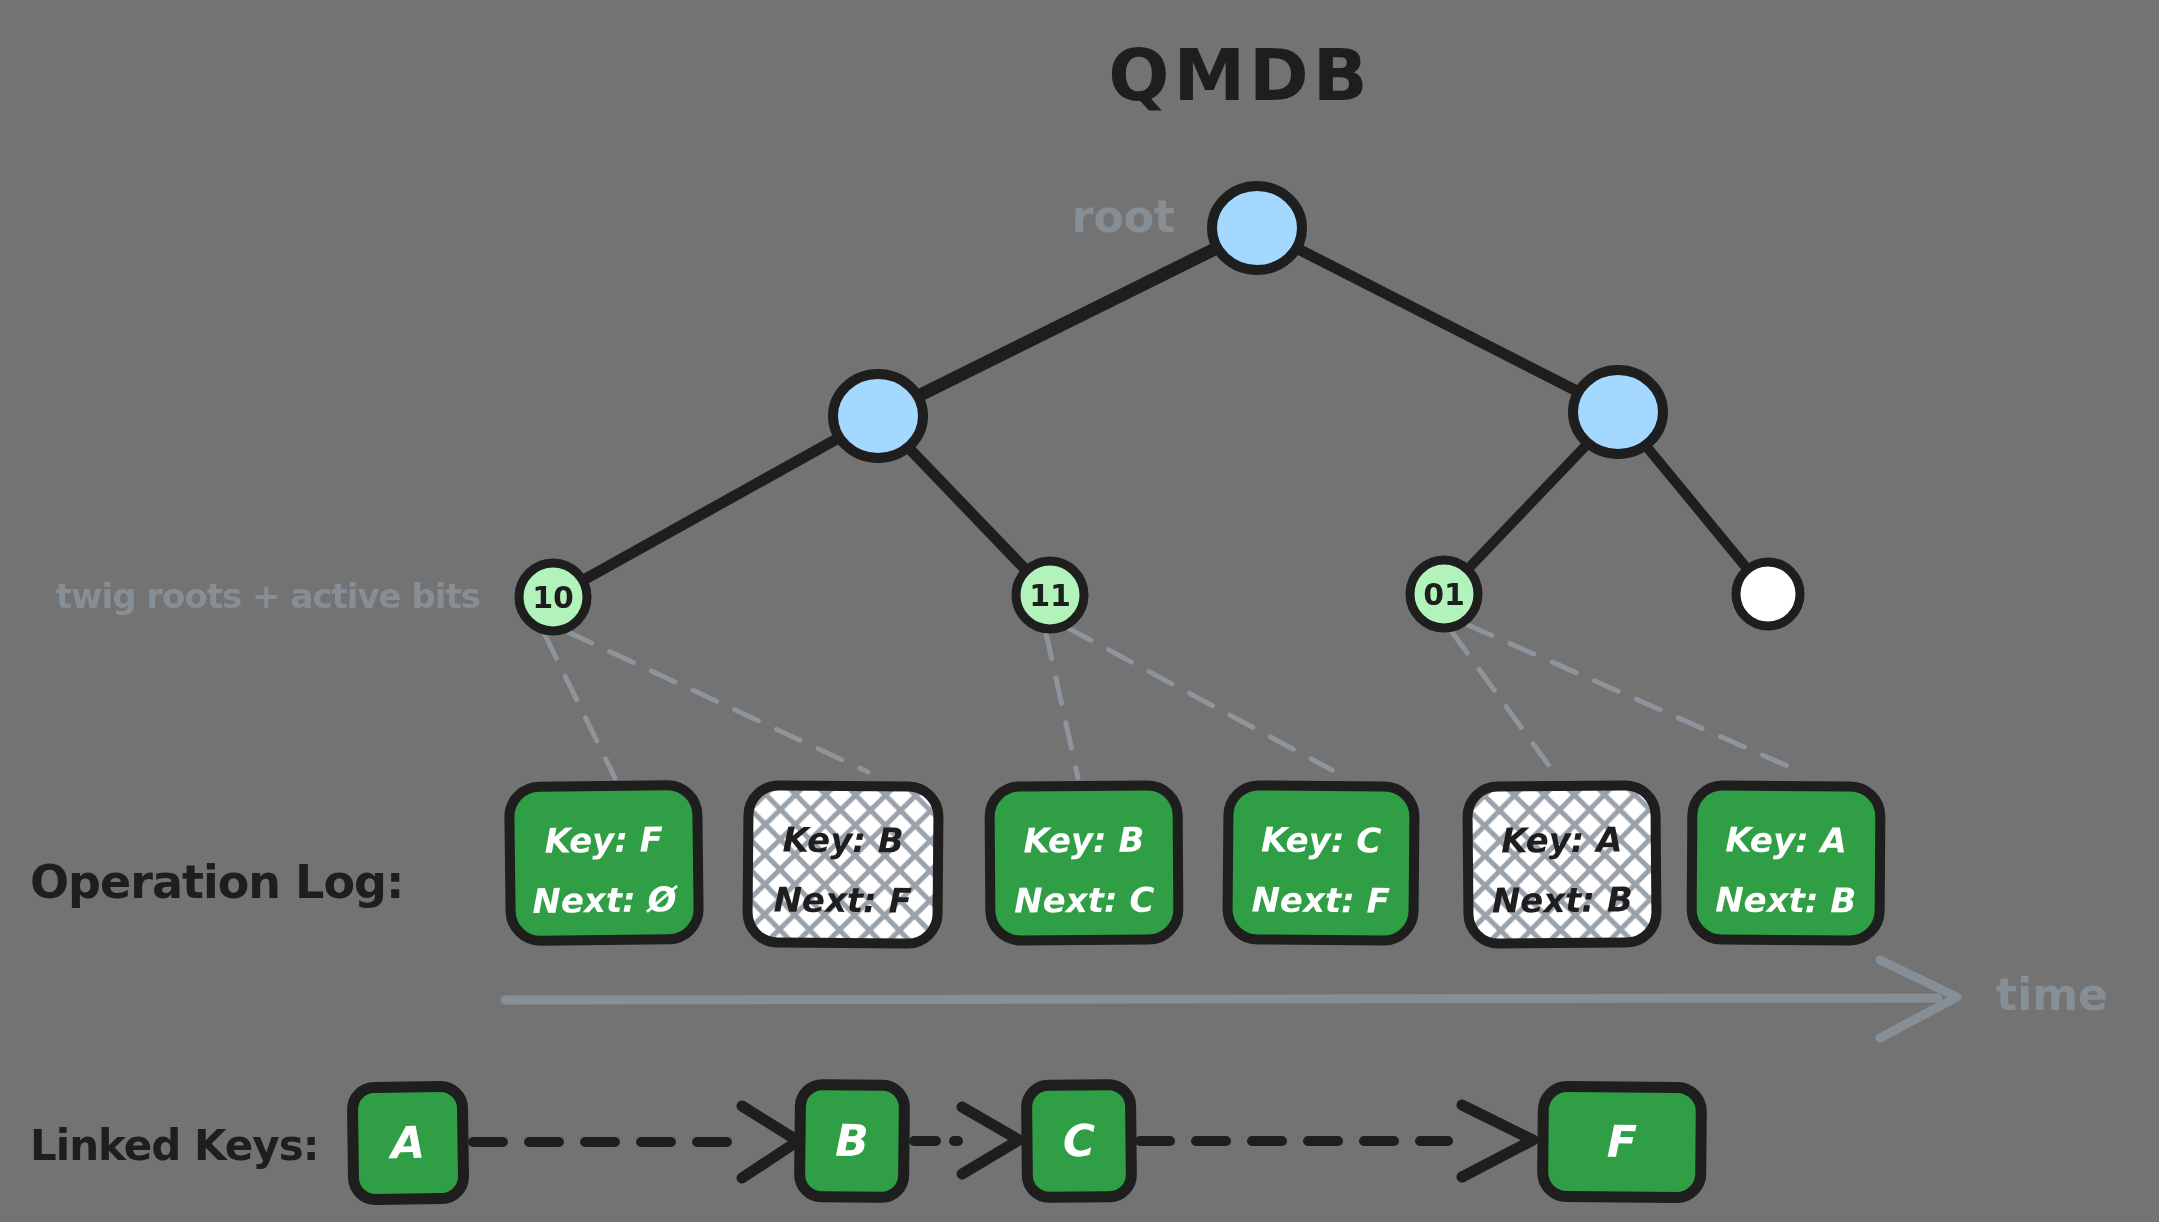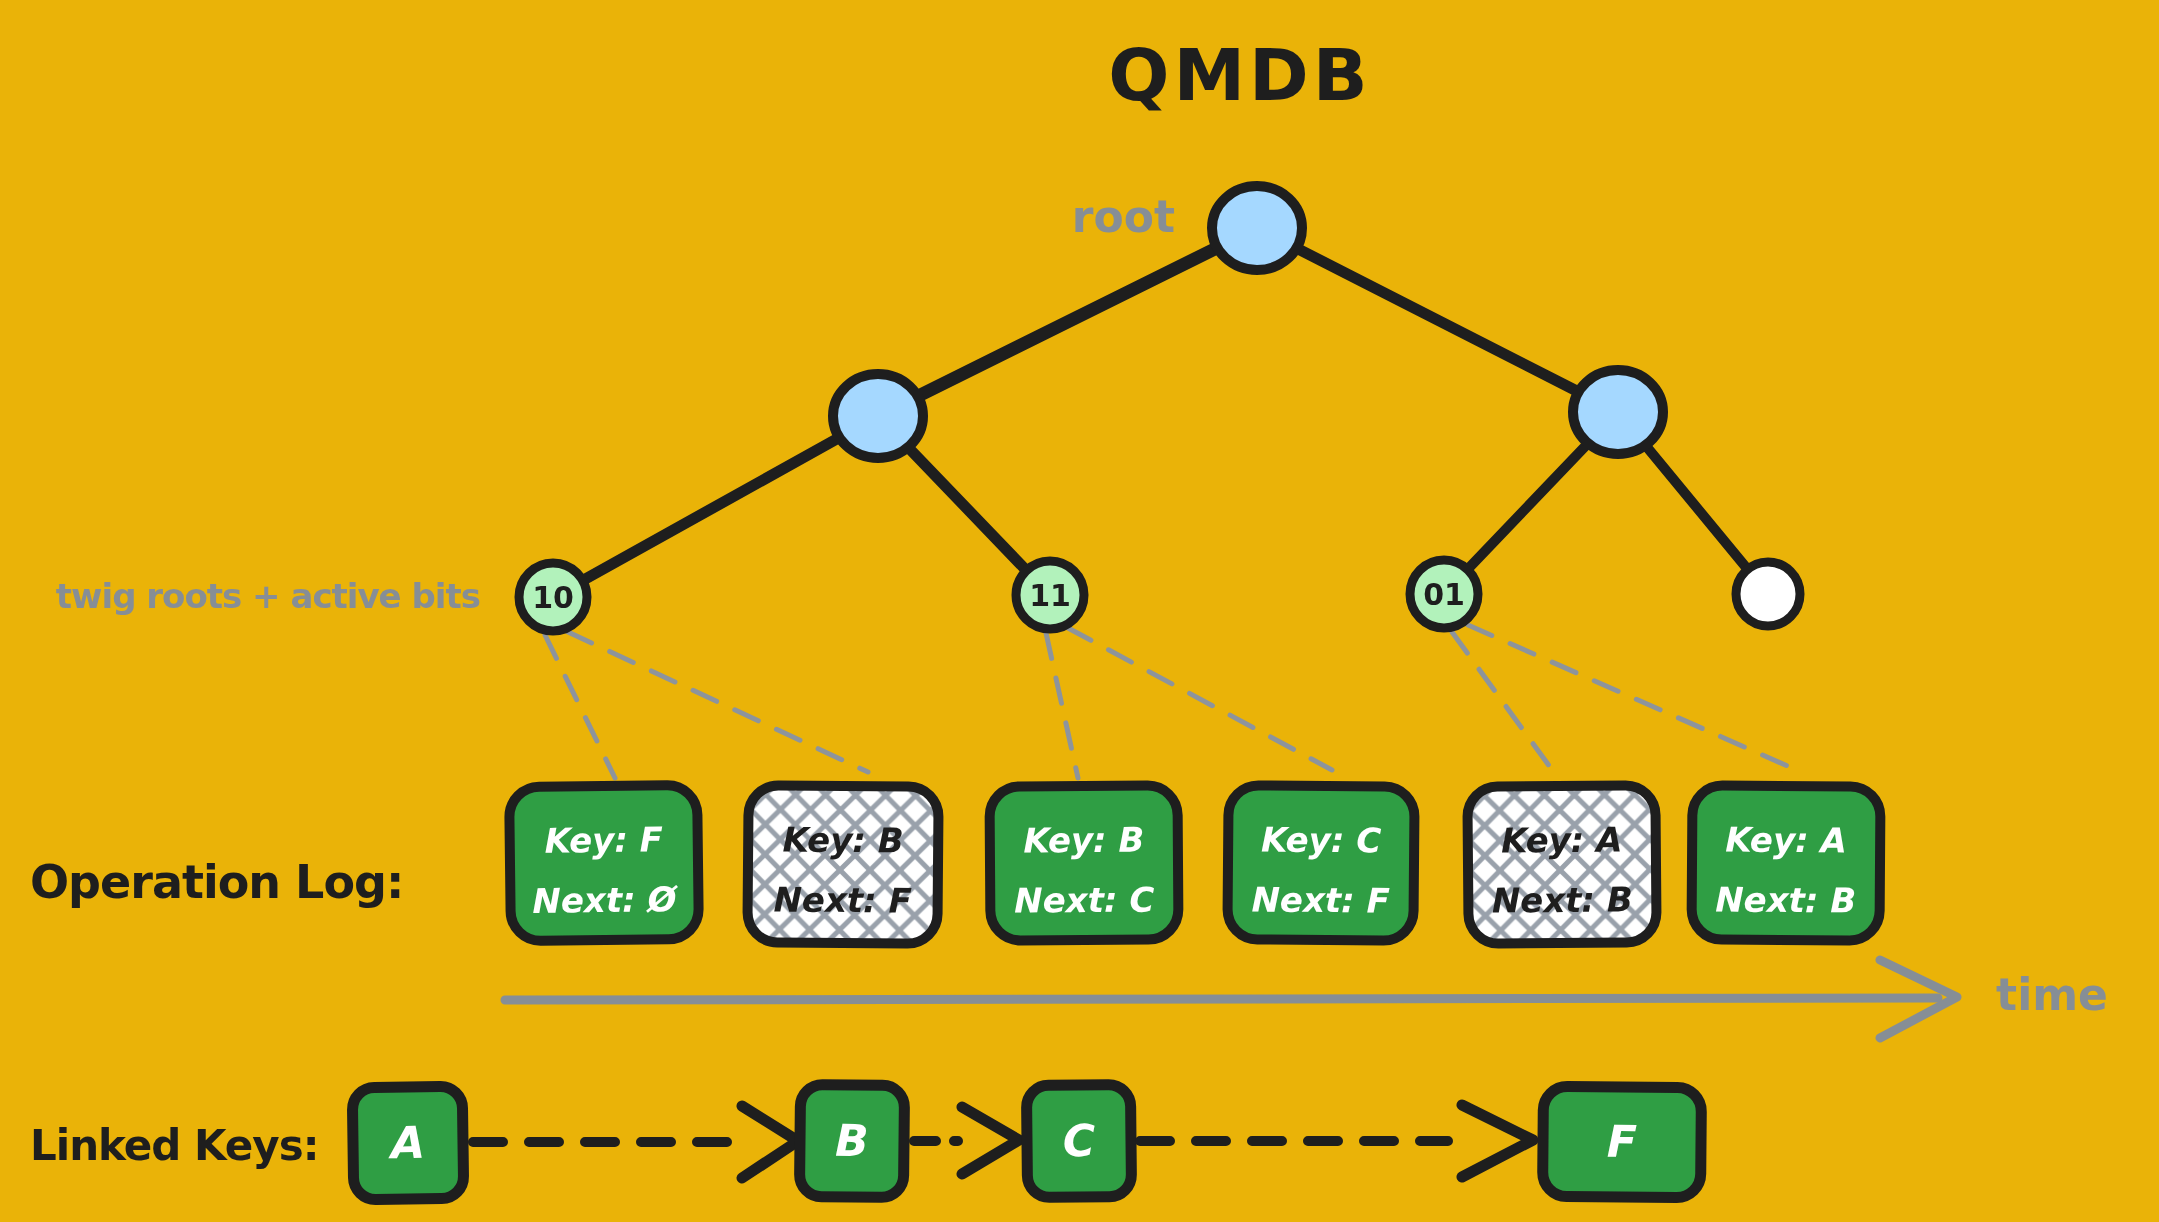--- a/index.html
+++ b/index.html
@@ -1,16 +1,16 @@
 <!DOCTYPE html>
 <html><head>
 <meta charset="utf-8">
 <style>
   html,body{margin:0;padding:0;background:#ffffff;}
-  .canvas{position:relative;width:2159px;height:1222px;background:#eab308;overflow:hidden;}
+  .canvas{position:relative;width:2159px;height:1222px;background:#737373;overflow:hidden;}
   svg{display:block;}
   .t{font-family:"DejaVu Sans","Liberation Sans",sans-serif;font-weight:700;}
   .label-gray{fill:#868e96;}
   .label-black{fill:#1e1e1e;}
   .node-num{font-size:30px;fill:#1e1e1e;}
   .box-text-white{fill:#ffffff;font-style:italic;font-size:34px;}
   .box-text-black{fill:#1e1e1e;font-style:italic;font-size:34px;}
   .key-letter{fill:#ffffff;font-style:italic;font-size:44px;}
 </style>
 </head>

